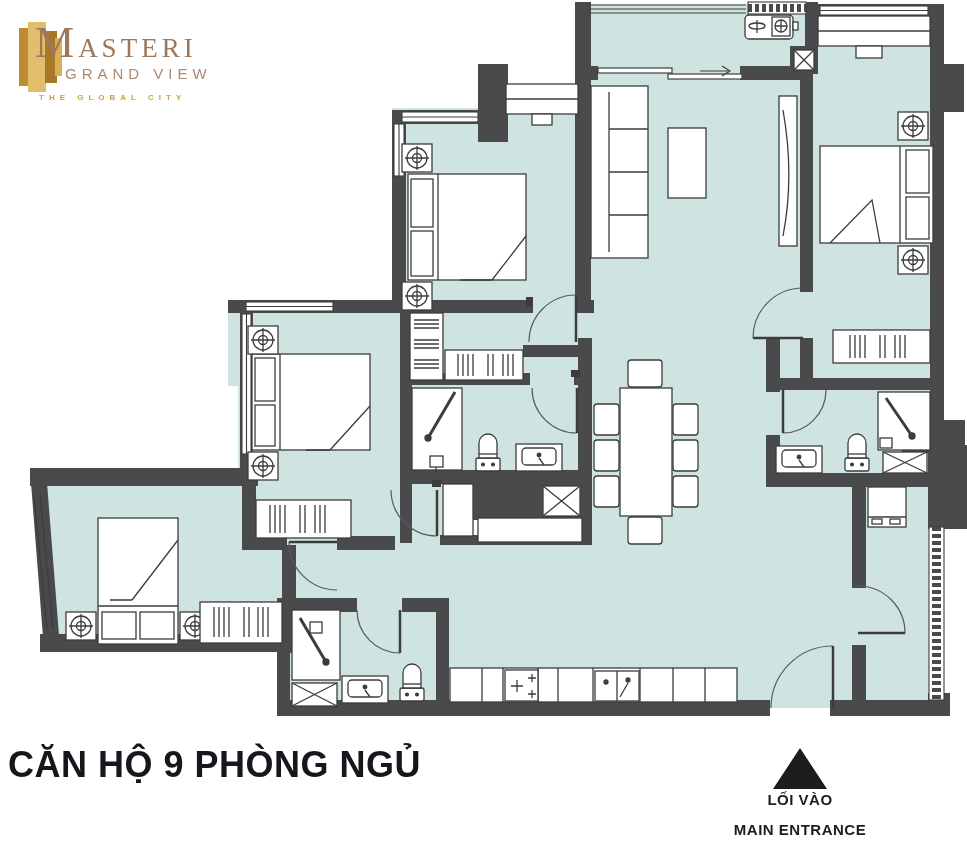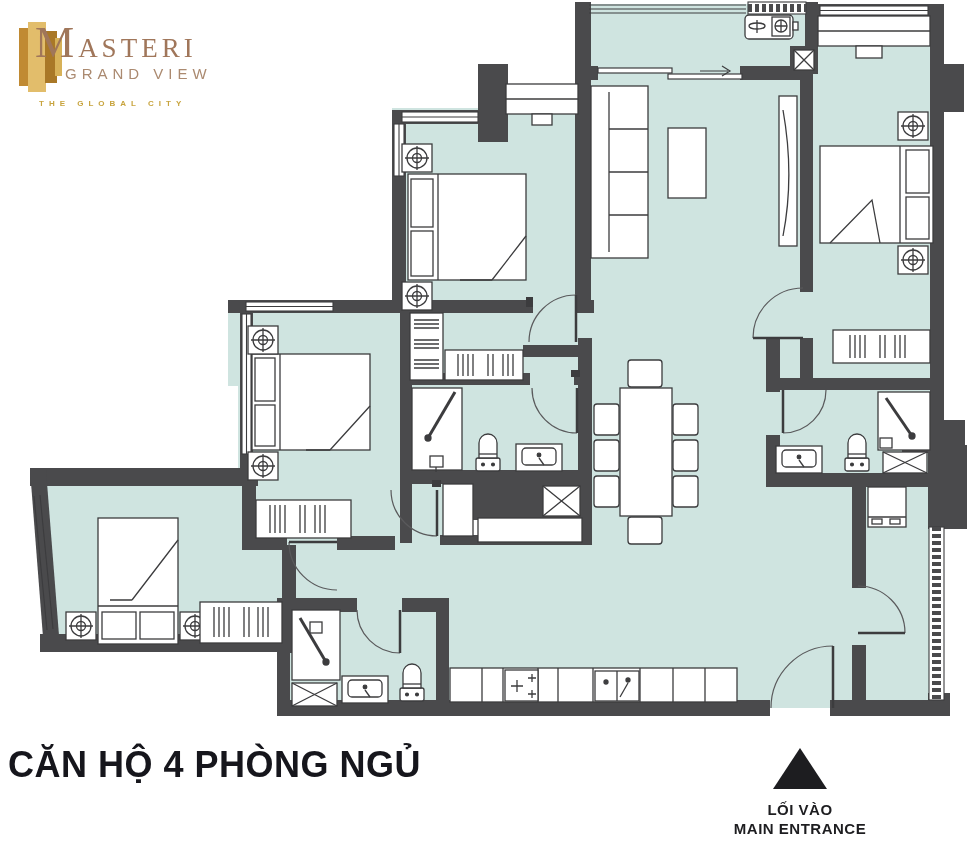--- a/index.html
+++ b/index.html
@@ -11,31 +11,31 @@
   .logo-icon span{position:absolute;display:block;}
   .bar1{left:0;top:6px;width:12px;height:58px;background:#c08a33;}
   .bar2{left:9px;top:0;width:18px;height:70px;background:#e2bd6b;}
   .bar3{left:26px;top:9px;width:12px;height:52px;background:#a97827;}
   .bar4{left:36px;top:16px;width:7px;height:38px;background:#d7b158;}
   .logo-text{position:absolute;left:16px;top:8px;width:210px;}
   .brand{font-family:"Liberation Serif", serif;color:#a0765a;letter-spacing:4px;
          font-size:27px;line-height:30px;white-space:nowrap;}
   .brand .bigM{font-size:44px;}
   .logo-sub{margin-top:2px;padding-left:30px;color:#ab8a70;font-size:15px;letter-spacing:5px;white-space:nowrap;}
-  .logo-tag{margin-top:17px;padding-left:4px;color:#c8a43e;font-size:8px;font-weight:bold;
+  .logo-tag{margin-top:11px;padding-left:4px;color:#c8a43e;font-size:8px;font-weight:bold;
             letter-spacing:5px;white-space:nowrap;}
   
   .caption{position:absolute;left:8px;top:740px;color:#16161c;font-weight:800;
            font-size:36px;line-height:49px;letter-spacing:0.5px;white-space:nowrap;}
   
   .entrance{position:absolute;left:700px;top:748px;width:200px;text-align:center;color:#1d1d20;}
   .tri{width:0;height:0;margin:0 auto;border-left:27px solid transparent;
        border-right:27px solid transparent;border-bottom:41px solid #1d1d20;}
-  .ent1{margin-top:12px;font-size:15px;font-weight:bold;letter-spacing:0.5px;}
-  .ent2{margin-top:2px;font-size:15px;font-weight:bold;letter-spacing:0.5px;}
+  .ent1{margin-top:2px;font-size:15px;font-weight:bold;letter-spacing:0.5px;}
+  .ent2{margin-top:13px;font-size:15px;font-weight:bold;letter-spacing:0.5px;}
   .plan{position:absolute;left:0;top:0;}
 </style>
 </head>
 <body>
 
 <div class="stage">
 
   <svg class="plan" width="967" height="844" viewBox="0 0 967 844">
     <defs>
       <g id="ns" stroke="#3c3c3e" stroke-width="1.3" fill="#ffffff">
@@ -351,21 +351,21 @@
         <span class="bar4"></span>
     </div>
     <div class="logo-text">
       <div class="brand"><span class="bigM">M</span><span>ASTERI</span></div>
       <div class="logo-sub">GRAND VIEW</div>
       <div class="logo-tag">THE GLOBAL CITY</div>
     </div>
   </div>
 
   <div class="caption">
-    <div>CĂN HỘ 4 PHÒNG NGỦ</div>
+    <div>CĂN HỘ 9 PHÒNG NGỦ</div>
   </div>
 
   <div class="entrance">
     <div class="tri"></div>
     <div class="ent1">LỐI VÀO</div>
     <div class="ent2">MAIN ENTRANCE</div>
   </div>
 
 </div>
 

